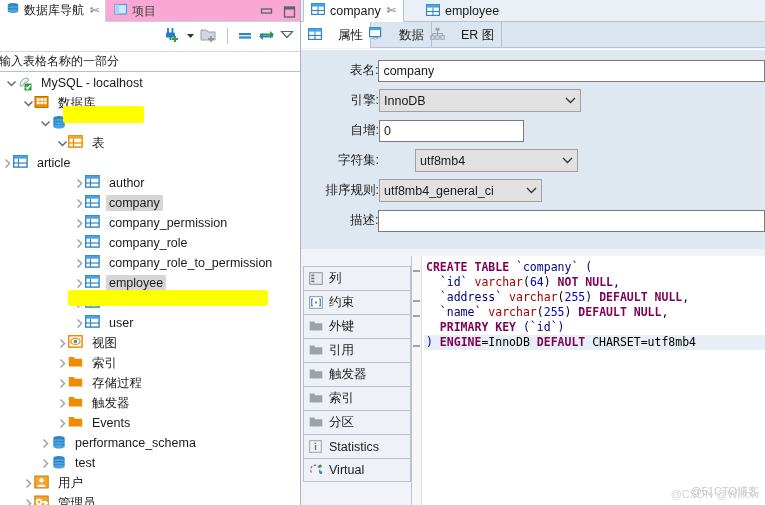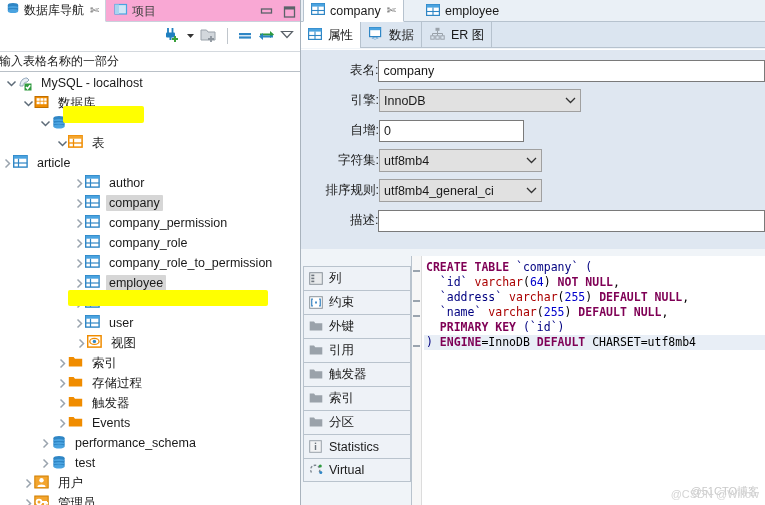--- a/index.html
+++ b/index.html
@@ -70,21 +70,21 @@
   .ed-tab { position:absolute; top:0; height:22px; display:flex; align-items:center; gap:5px; padding:0 7px; font-size:12.5px; }
   .ed-tab.active { left:2px; background:#ffffff; border:1px solid #b6c2ce; border-bottom:1px solid #fff; border-top:none; }
   .ed-tab.inactive { left:118px; }
   .ed-tab .tabclose { font-size:11px; color:#555; margin-left:1px; }
 
   .sub-tabbar {
     height:26px; background:#dbe5f0; position:relative;
     border-bottom:1px solid #b6c2ce;
   }
   .sub-tab {
-    position:absolute; top:0; height:26px; display:flex; align-items:center; gap:6px;
+    position:absolute; top:0; height:26px; display:flex; align-items:center; gap:16px;
     padding:0 7px; font-size:12.5px; border-right:1px solid #b6c2ce;
   }
   .sub-tab.active { background:#ffffff; }
 
   .props {
     position:absolute; left:0; top:49px; right:0; height:200px;
     background:#dfe7f1; border-top:1px solid #ffffff;
   }
   .prow { position:absolute; left:0; height:25px; display:flex; align-items:center; }
   .plabel { width:78px; text-align:right; padding-left:12px; font-size:12.5px; color:#1a1a1a; }
@@ -411,21 +411,21 @@
             </svg>
           </span>
           <span class="ticon"><svg width="15" height="13" viewBox="0 0 15 13">
               <rect x="0.7" y="0.7" width="13.4" height="11.4" fill="#ffffff" stroke="#2f86c5" stroke-width="1.4"></rect>
               <rect x="0.7" y="0.7" width="13.4" height="3" fill="#4aa3e0"></rect>
               <line x1="5.5" y1="3.7" x2="5.5" y2="12" stroke="#2f86c5" stroke-width="1.2"></line>
               <line x1="0.7" y1="8" x2="14.1" y2="8" stroke="#2f86c5" stroke-width="1.2"></line>
             </svg></span>
           <span class="tlabel">user</span>
         </div>
-        <div class="trow" style="padding-left: 74px;">
+        <div class="trow" style="padding-left: 55px;">
           <span class="tw">
             <svg width="11" height="11" viewBox="0 0 11 11">
               <path d="M3.5 1.5 L7.5 5.5 L3.5 9.5" stroke="#9aa4ae" stroke-width="1.5" fill="none"></path>
             </svg>
           </span>
           <span class="ticon"><svg width="15" height="13" viewBox="0 0 15 13">
               <rect x="0.7" y="0.7" width="13.4" height="11.4" fill="#ffffff" stroke="#f08c00" stroke-width="1.5"></rect>
               <ellipse cx="7.4" cy="6.4" rx="4.6" ry="3" fill="none" stroke="#f08c00" stroke-width="1.3"></ellipse>
               <circle cx="7.4" cy="6.4" r="1.7" fill="#2f86c5"></circle>
             </svg></span>
@@ -620,21 +620,21 @@
                 <path d="M1 2 L5.5 6.5 L10 2" stroke="#333" stroke-width="1.3" fill="none"></path>
               </svg></span>
           </div>
         </div>
         <div class="prow" style="top: 68px; width: 464px;">
           <div class="plabel">自增:</div>
           <div class="pinput" style="width: 145px;">
             <span>0</span>
           </div>
         </div>
-        <div class="prow" style="top: 98px; width: 464px;">
+        <div class="prow" style="top: 98px; width: 464px; gap: 36px;">
           <div class="plabel">字符集:</div>
           <div class="pselect" style="width: 163px;">
             <span>utf8mb4</span>
             <span class="caret"><svg width="11" height="8" viewBox="0 0 11 8">
                 <path d="M1 2 L5.5 6.5 L10 2" stroke="#333" stroke-width="1.3" fill="none"></path>
               </svg></span>
           </div>
         </div>
         <div class="prow" style="top: 128px; width: 464px;">
           <div class="plabel">排序规则:</div>

